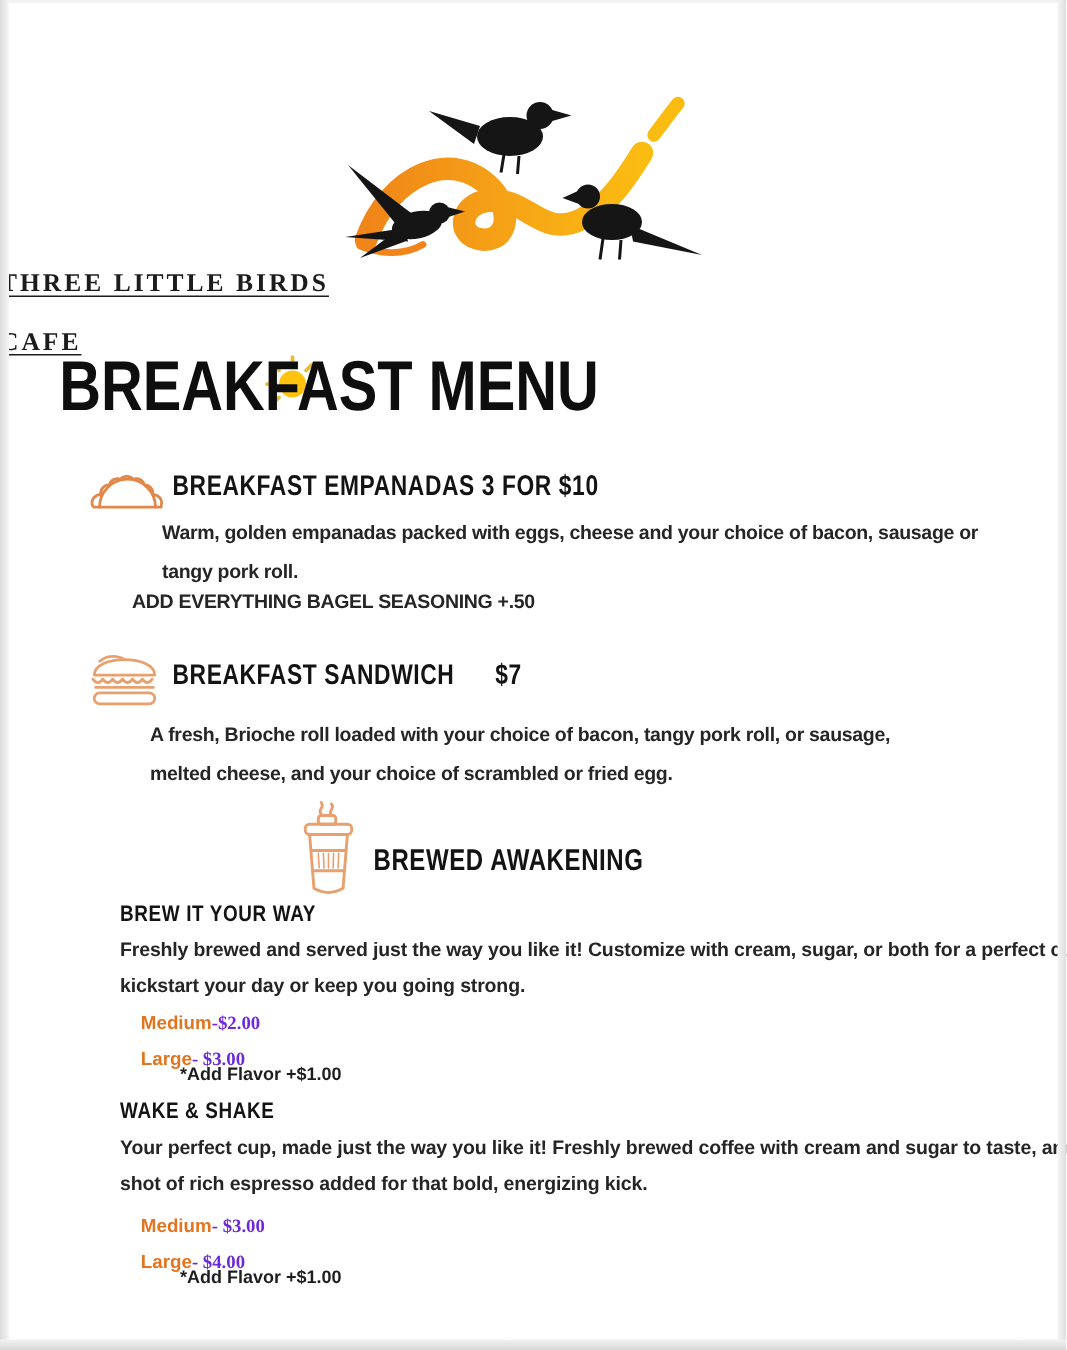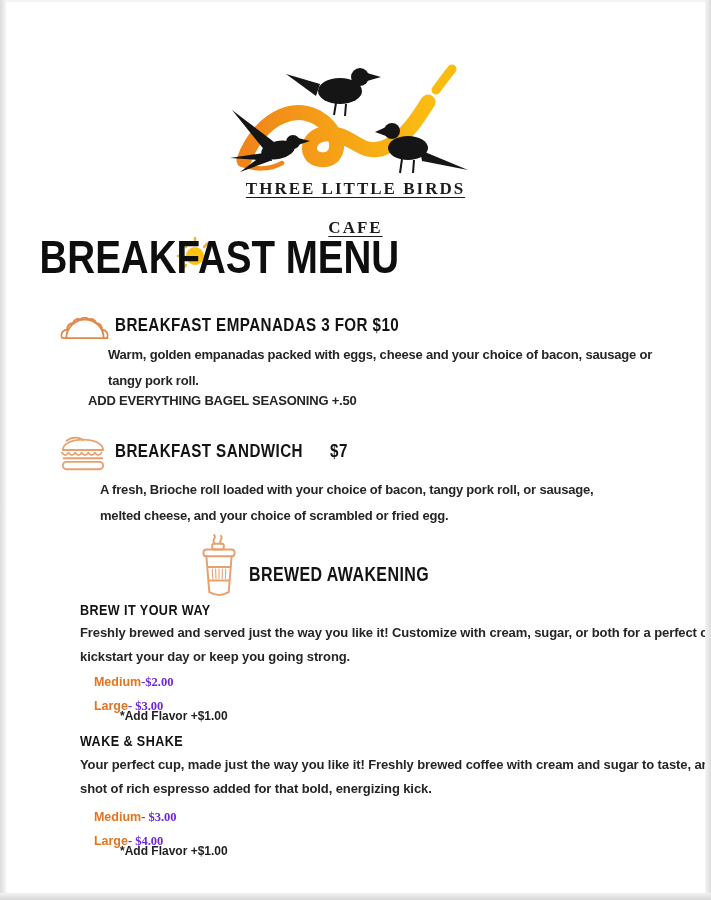--- a/index.html
+++ b/index.html
@@ -21,21 +21,21 @@
     transform:scaleX(0.8); transform-origin:0 50%;
     letter-spacing:0.5px;
   }
   .menu-title-wrap { left:0; right:2px; top:229px; text-align:left; z-index:2; }
   .menu-title {
     display:inline-block; font-size:47px; font-weight:700; color:#0e0e0e;
     transform:scaleX(0.82); letter-spacing:0px; white-space:nowrap;
   }
 
   .brand {
-    left:0; right:0; text-align:center;
+    left:0; right:0; 
     font-family:"Liberation Serif", serif; font-weight:700; color:#1c1c1c;
     text-decoration:underline; text-underline-offset:3px;
     letter-spacing:2px; font-size:17px; white-space:nowrap;
   }
 
   .body-text {
     font-weight:700; color:#252525; white-space:pre;
     letter-spacing:-0.2px;
   }
   .desc-lg { font-size:13px; line-height:26px; }

